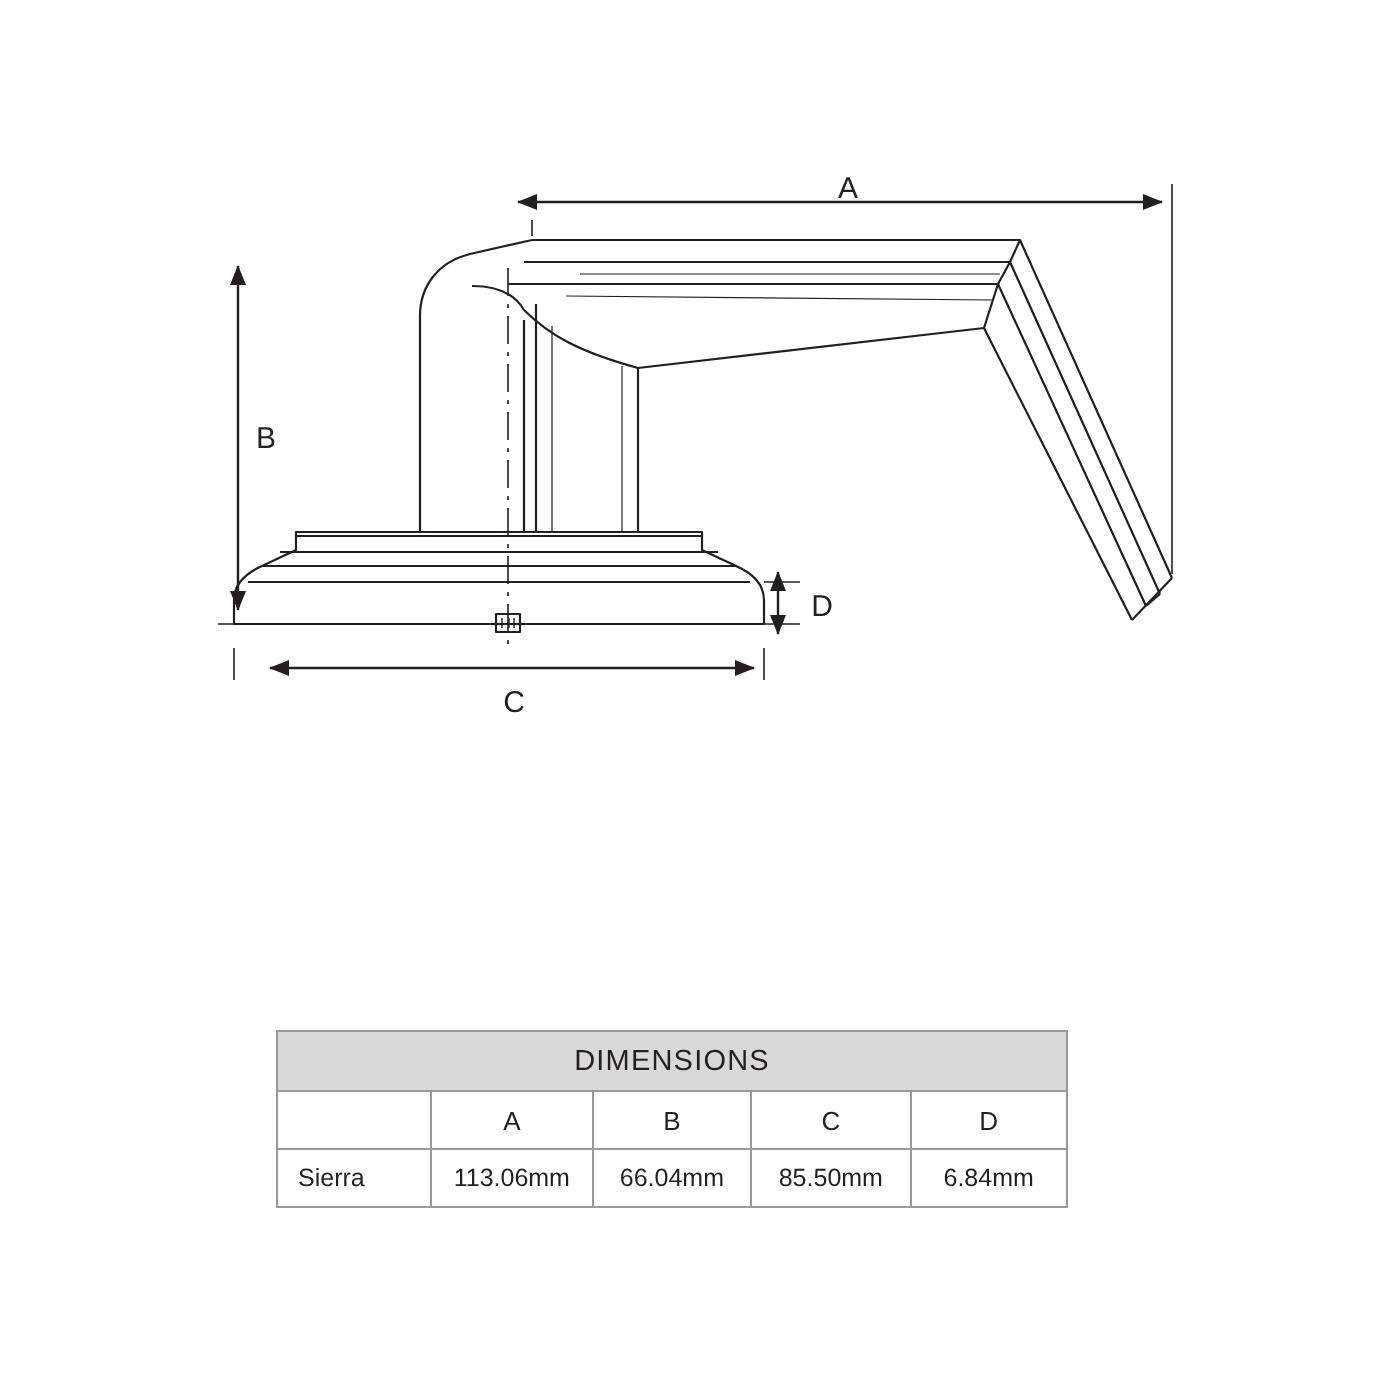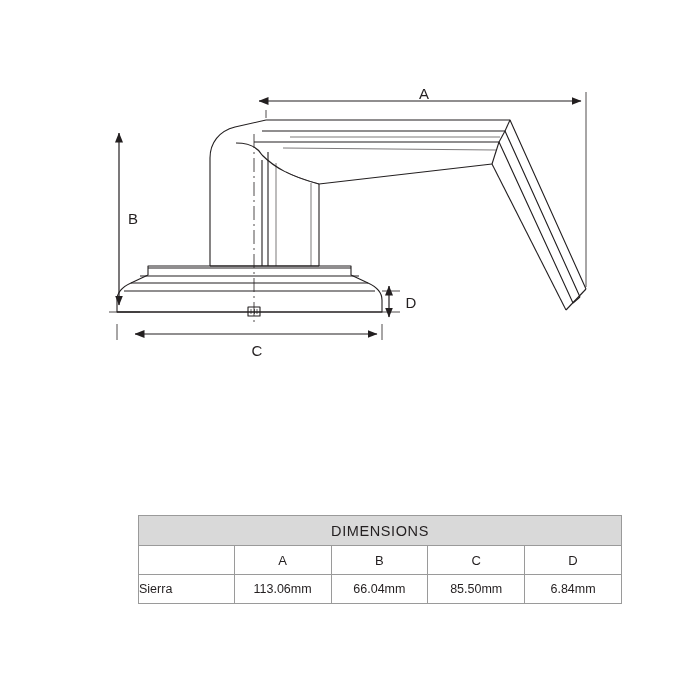--- a/index.html
+++ b/index.html
@@ -30,21 +30,21 @@
   .dim-label {
     font-family: "Liberation Sans", sans-serif;
     font-size: 15px;
     fill: #231f20;
   }
   
   #dim-table {
     position: absolute;
     left: 138px;
     top: 515px;
-    width: 484px;
+    width: 396px;
     border-collapse: collapse;
     font-size: 12.5px;
     color: #231f20;
     background: #ffffff;
   }
   #dim-table th, #dim-table td {
     border: 1px solid #9a9a9a;
     padding: 0;
     height: 28px;
     text-align: center;
@@ -59,20 +59,21 @@
   }
   #dim-table .head-row td {
     background: #ffffff;
     font-size: 13px;
   }
   #dim-table .head-row td.blank {
     background: #ffffff;
   }
   #dim-table tbody td.name-cell {
     text-align: left;
+    padding-left: 10px;
     font-size: 12.5px;
   }
   #dim-table col.c0 { width: 84px; }
   #dim-table col.c1 { width: 85px; }
   #dim-table col.c2 { width: 85px; }
   #dim-table col.c3 { width: 85px; }
   #dim-table col.c4 { width: 85px; }
 </style>
 </head>
 <body>

